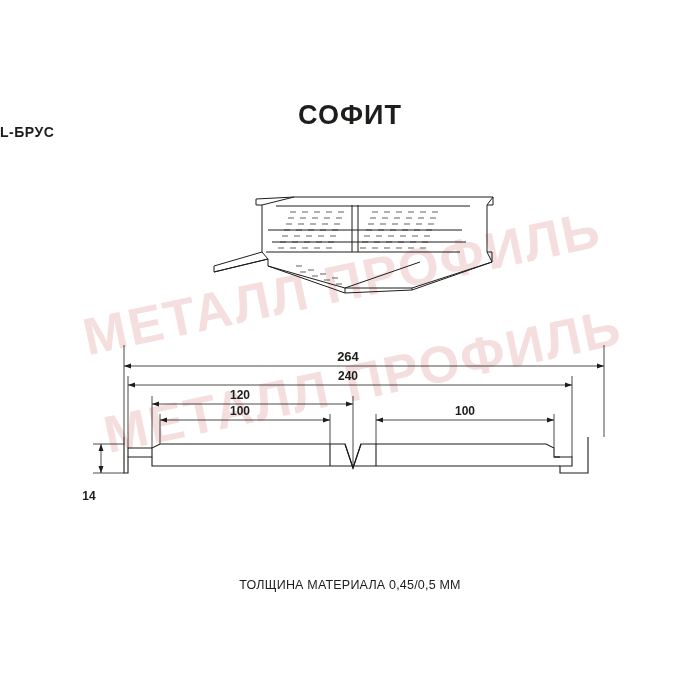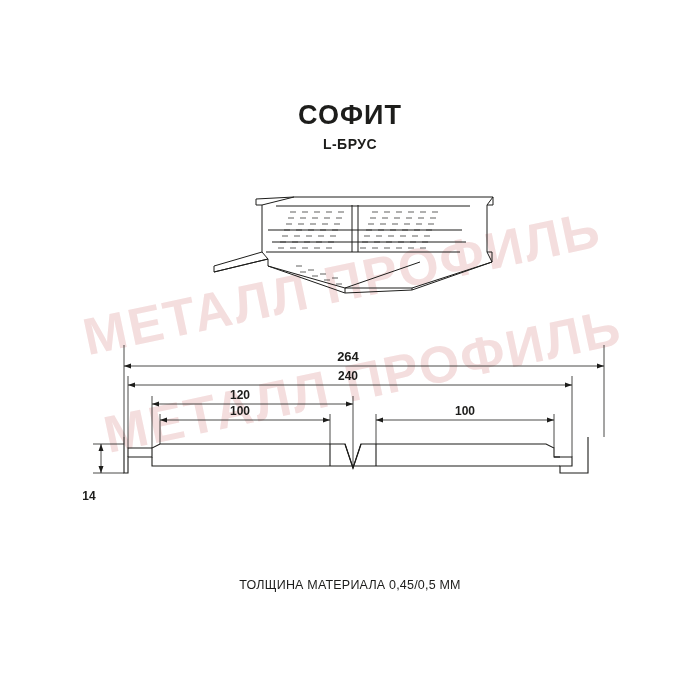--- a/index.html
+++ b/index.html
@@ -24,24 +24,23 @@
     top: 100px;
     left: 0;
     width: 700px;
     text-align: center;
     font-size: 27px;
     font-weight: bold;
     letter-spacing: 1px;
   }
   .subtitle {
     position: absolute;
-    top: 136px;
-    left: 0;
-    width: 700px;
-    text-align: center;
+    top: 124px;
+    left: 0;
+    width: 700px;
     font-size: 14px;
     font-weight: bold;
     letter-spacing: 0.5px;
   }
   .footnote {
     position: absolute;
     top: 578px;
     left: 0;
     width: 700px;
     text-align: center;

